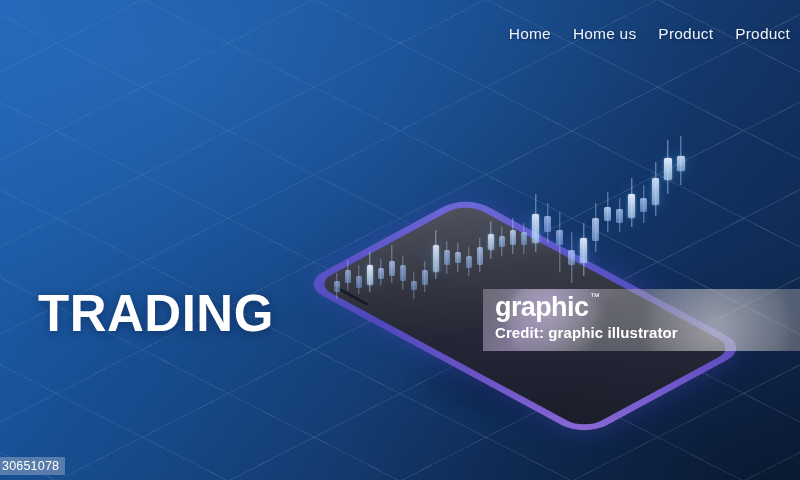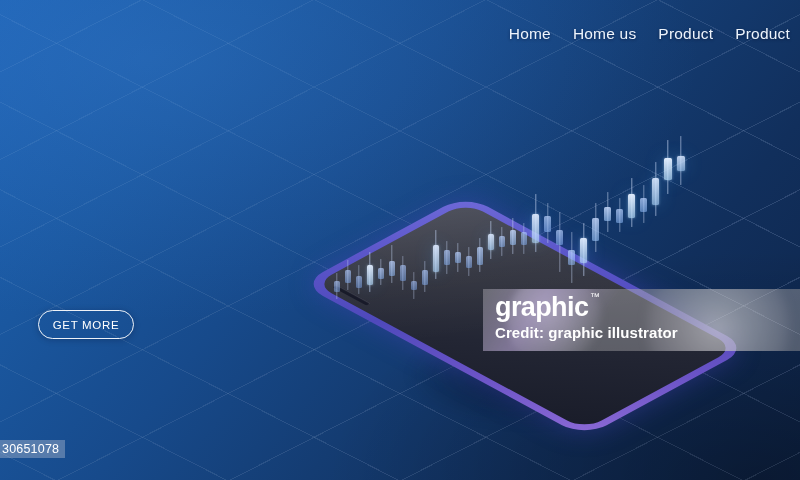--- a/index.html
+++ b/index.html
@@ -139,21 +139,21 @@
     color:#ffffff;font-size:27px;font-weight:bold;letter-spacing:-.6px;line-height:1;
     position:relative;display:inline-block;
   }
   .wm-text .tm{
     position:absolute;top:-2px;right:-11px;font-size:10px;font-weight:normal;
   }
   .wm-text .credit{
     margin-top:4px;color:#ffffff;font-size:15px;font-weight:bold;letter-spacing:.1px;line-height:1;
   }
   .stock-id{
-    position:absolute;left:0;bottom:22px;z-index:61;
+    position:absolute;left:0;bottom:5px;z-index:61;
     background:rgba(205,210,220,.35);color:#ffffff;
     font-size:12.5px;padding:2px 6px 2px 2px;letter-spacing:.2px;margin-top:26px;
   }
 </style>
 </head>
 <body>
 
 <div id="stage">
 
   <div class="grid"></div>
@@ -298,23 +298,21 @@
         <div class="wick" style="bottom: 116.235px; height: 53.6471px; background: rgba(190, 205, 235, 0.7);"></div>
         <div class="body" style="bottom: 129.647px; height: 22.3529px; background: linear-gradient(rgba(230, 240, 255, 0.98), rgba(180, 220, 250, 0.7)); box-shadow: rgba(80, 175, 255, 0.35) 0px 0px 18px, rgba(200, 230, 255, 0.5) 0px 0px 3px;"></div>
       </div>
       <div class="candle" style="left: 347px; width: 8px; height: 190px;">
         <div class="wick" style="bottom: 125.176px; height: 49.1765px; background: rgba(190, 205, 235, 0.63);"></div>
         <div class="body" style="bottom: 138.588px; height: 15.6471px; background: linear-gradient(rgba(215, 230, 255, 0.88), rgba(167, 208, 250, 0.63)); box-shadow: rgba(80, 175, 255, 0.298) 0px 0px 17px, rgba(200, 230, 255, 0.424) 0px 0px 3px;"></div>
       </div>
     </div>
 
   <div class="hero">
-    <div>
-      <button class="cta">GET MORE</button>
-    </div>
+    <h1>TRADING</h1>
   </div>
 
   <div class="wm-photo">
     <div class="blob1"></div>
     <div class="blob2"></div>
     <div class="streak"></div>
   </div>
   <div class="wm-band"></div>
   <div class="wm-text">
     <div class="istock"><span>graphic</span><span class="tm">™</span></div>

